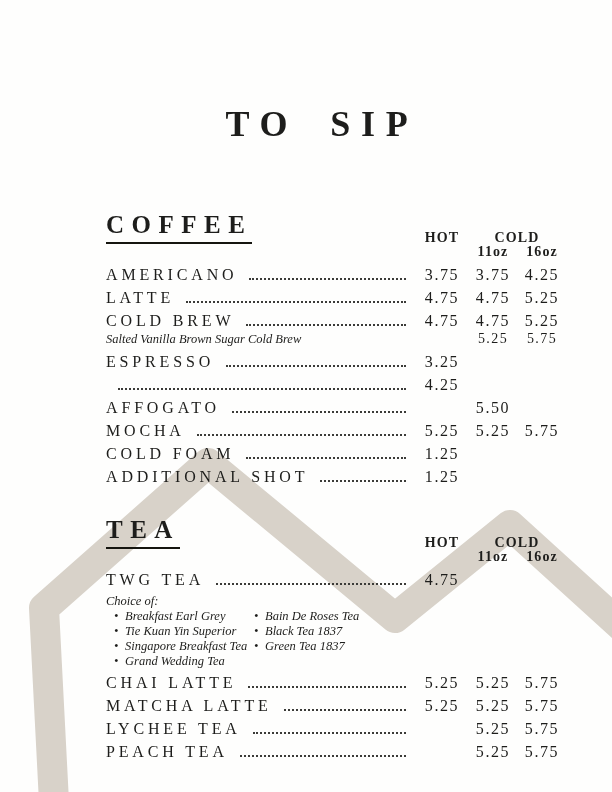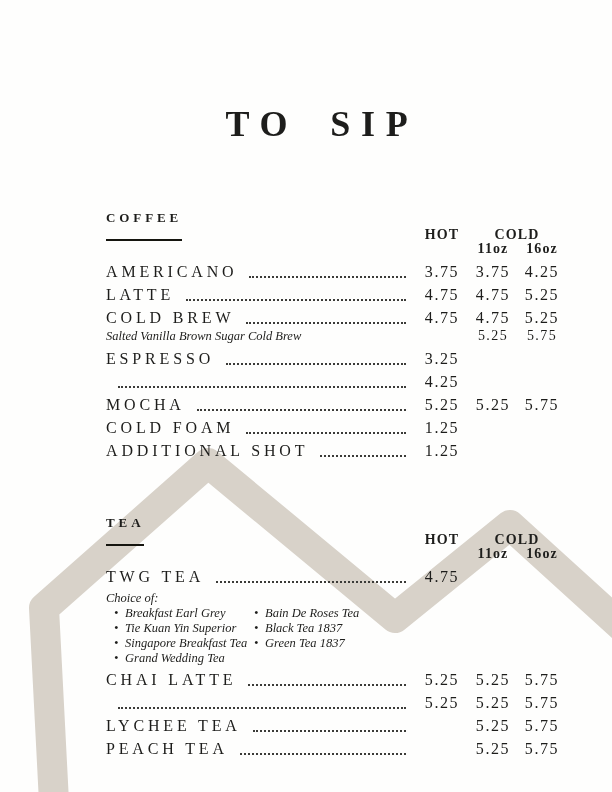--- a/index.html
+++ b/index.html
@@ -15,22 +15,22 @@
   .page-title {
     position:absolute; top:106px; left:16px; width:612px; z-index:1;
     text-align:center; font-size:36px; font-weight:bold;
     letter-spacing:0.30em; word-spacing:12px; line-height:1;
   }
   .section { position:absolute; left:106px; width:460px; z-index:1; }
   .section.coffee { top:211px; }
   .section.tea    { top:516px; }
   .sec-head { display:flex; justify-content:space-between; align-items:flex-end; }
   .heading {
-    font-size:13px; font-weight:bold; letter-spacing:0.30em;
-    line-height:1.1; padding-bottom:14px; border-bottom:2.5px solid #15150f;
+    font-size:25px; font-weight:bold; letter-spacing:0.30em;
+    line-height:1.1; padding-bottom:3px; border-bottom:2.5px solid #15150f;
   }
   .collabels {
     width:150px; font-weight:bold; font-size:14px;
     letter-spacing:0.08em; transform:translateY(15px); line-height:14px;
   }
   .collabels .line { display:flex; }
   .cl-hot { width:52px; text-align:center; }
   .cl-cold { width:98px; text-align:center; }
   .cl-sp { width:52px; }
   .cl-11 { width:50px; text-align:center; }
@@ -115,20 +115,27 @@
         <span class="p c11"></span>
         <span class="p c16"></span>
       </div>
       <div class="row">
         <span class="leader"></span>
         <span class="p hot">4.25</span>
         <span class="p c11"></span>
         <span class="p c16"></span>
       </div>
       <div class="row">
+        <span class="iname">AFFOGATO</span>
+        <span class="leader"></span>
+        <span class="p hot"></span>
+        <span class="p c11">5.50</span>
+        <span class="p c16"></span>
+      </div>
+      <div class="row">
         <span class="iname">MOCHA</span>
         <span class="leader"></span>
         <span class="p hot">5.25</span>
         <span class="p c11">5.25</span>
         <span class="p c16">5.75</span>
       </div>
       <div class="row">
         <span class="iname">COLD FOAM</span>
         <span class="leader"></span>
         <span class="p hot">1.25</span>
@@ -185,20 +192,21 @@
         </div>
       </div>
       <div class="row">
         <span class="iname">CHAI LATTE</span>
         <span class="leader"></span>
         <span class="p hot">5.25</span>
         <span class="p c11">5.25</span>
         <span class="p c16">5.75</span>
       </div>
       <div class="row">
+        <span class="iname">MATCHA LATTE</span>
         <span class="leader"></span>
         <span class="p hot">5.25</span>
         <span class="p c11">5.25</span>
         <span class="p c16">5.75</span>
       </div>
       <div class="row">
         <span class="iname">LYCHEE TEA</span>
         <span class="leader"></span>
         <span class="p hot"></span>
         <span class="p c11">5.25</span>

